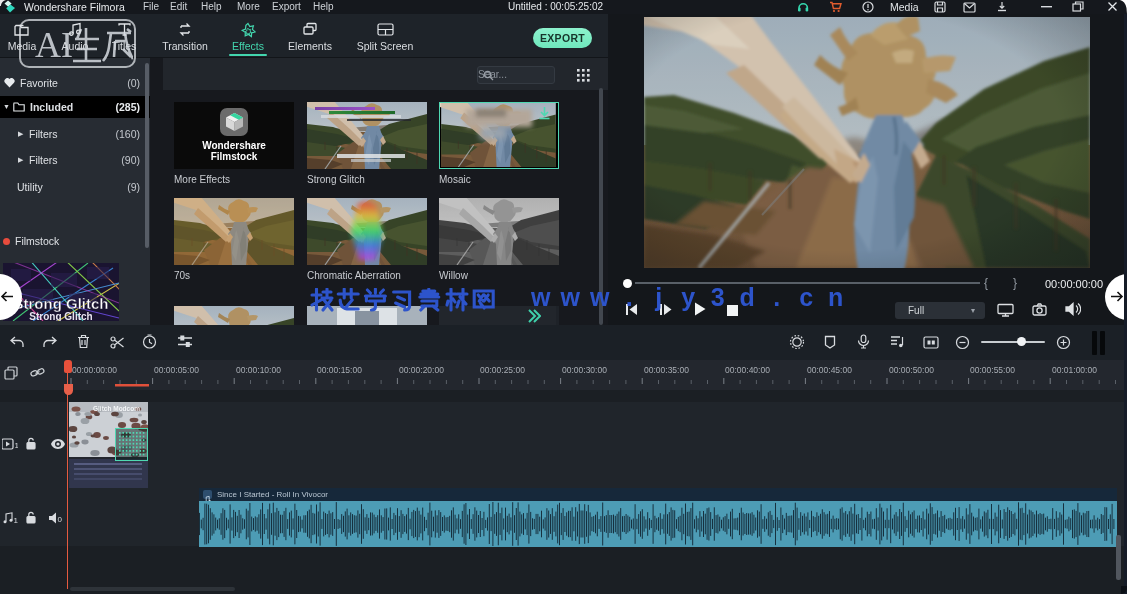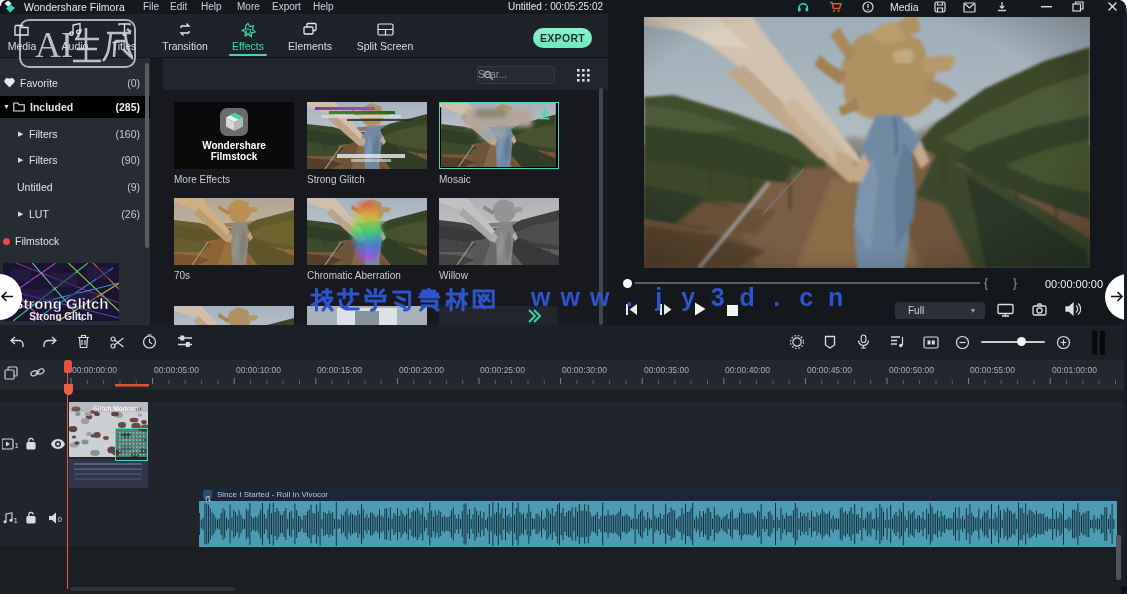--- a/index.html
+++ b/index.html
@@ -151,27 +151,22 @@
         <span class="abs" style="left:18px;top:0;color:#d5d8dc;font-size:7px">▶</span>
         <span class="abs" style="left:29px">Filters</span>
         <span class="cnt">(160)</span>
       </div>
   <div class="srow" style="top:91px">
         <span class="abs" style="left:18px;top:0;color:#d5d8dc;font-size:7px">▶</span>
         <span class="abs" style="left:29px">Filters</span>
         <span class="cnt">(90)</span>
       </div>
   <div class="srow" style="top:118px">
-        <span class="abs" style="left:17px">Untitled</span>
+        <span class="abs" style="left:17px">Utility</span>
         <span class="cnt">(9)</span>
-      </div>
-  <div class="srow" style="top:145px">
-        <span class="abs" style="left:18px;top:0;color:#d5d8dc;font-size:7px">▶</span>
-        <span class="abs" style="left:29px">LUT</span>
-        <span class="cnt">(26)</span>
       </div>
   <div class="srow" style="top:172px">
         <span class="abs" style="left:3px;top:8px;width:7px;height:7px;border-radius:50%;background:#e84c3d"></span>
         <span class="abs" style="left:15px">Filmstock</span>
       </div>
 
   <svg class="abs" style="left:3px;top:205px" width="116" height="58" viewBox="0 0 116 58">
     <rect width="116" height="58" fill="#1a1430"></rect>
     <g stroke-width="1.1" opacity="0.9">
       <path d="M-5 40 60 -5" stroke="#b44ae0"></path>

